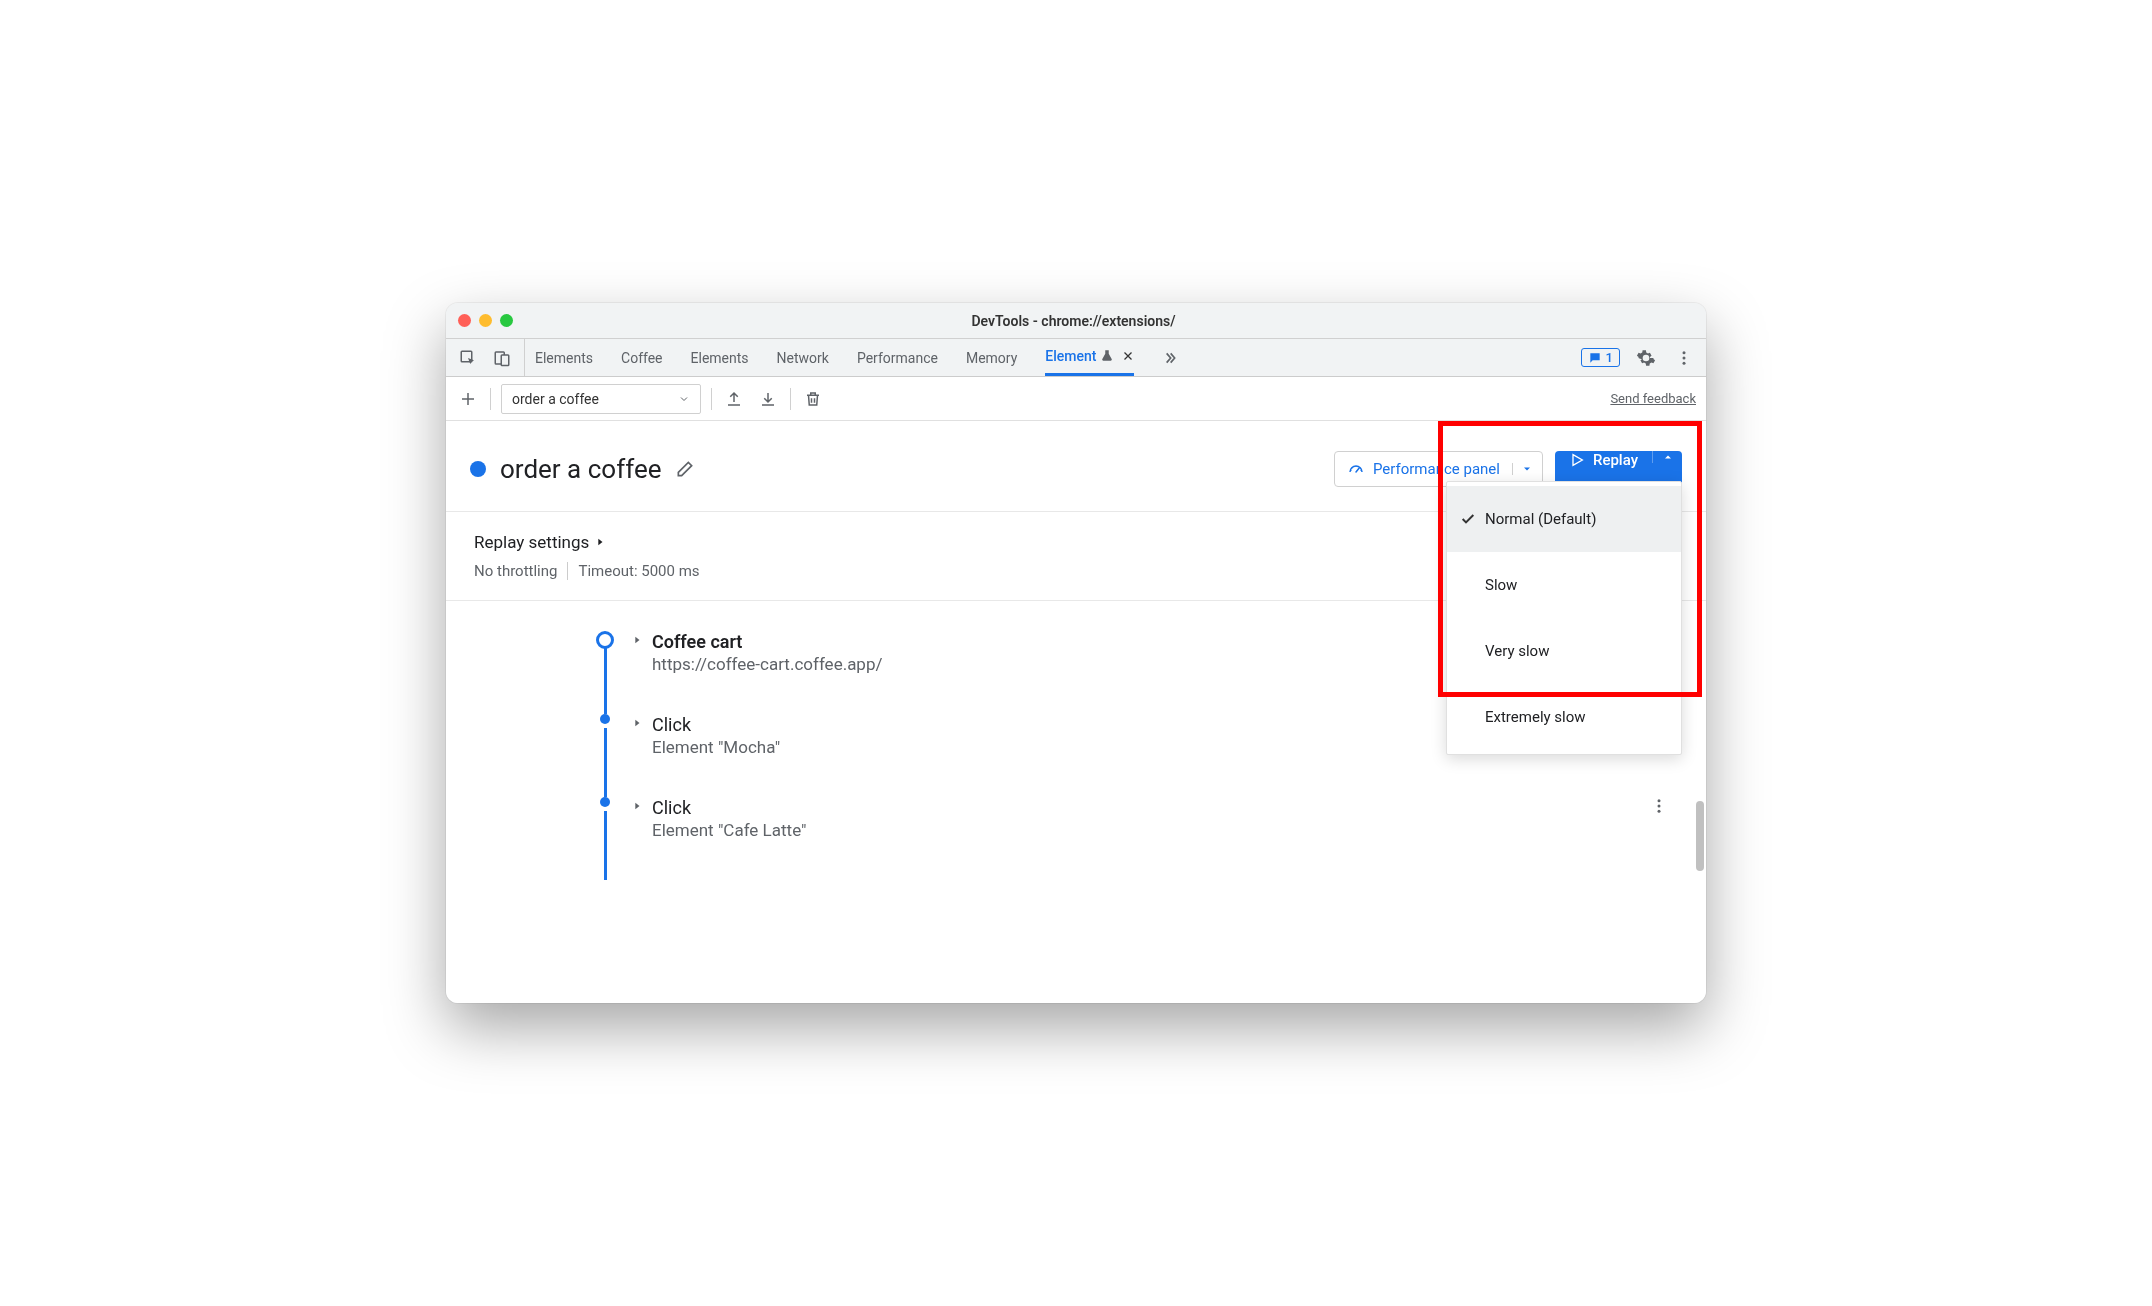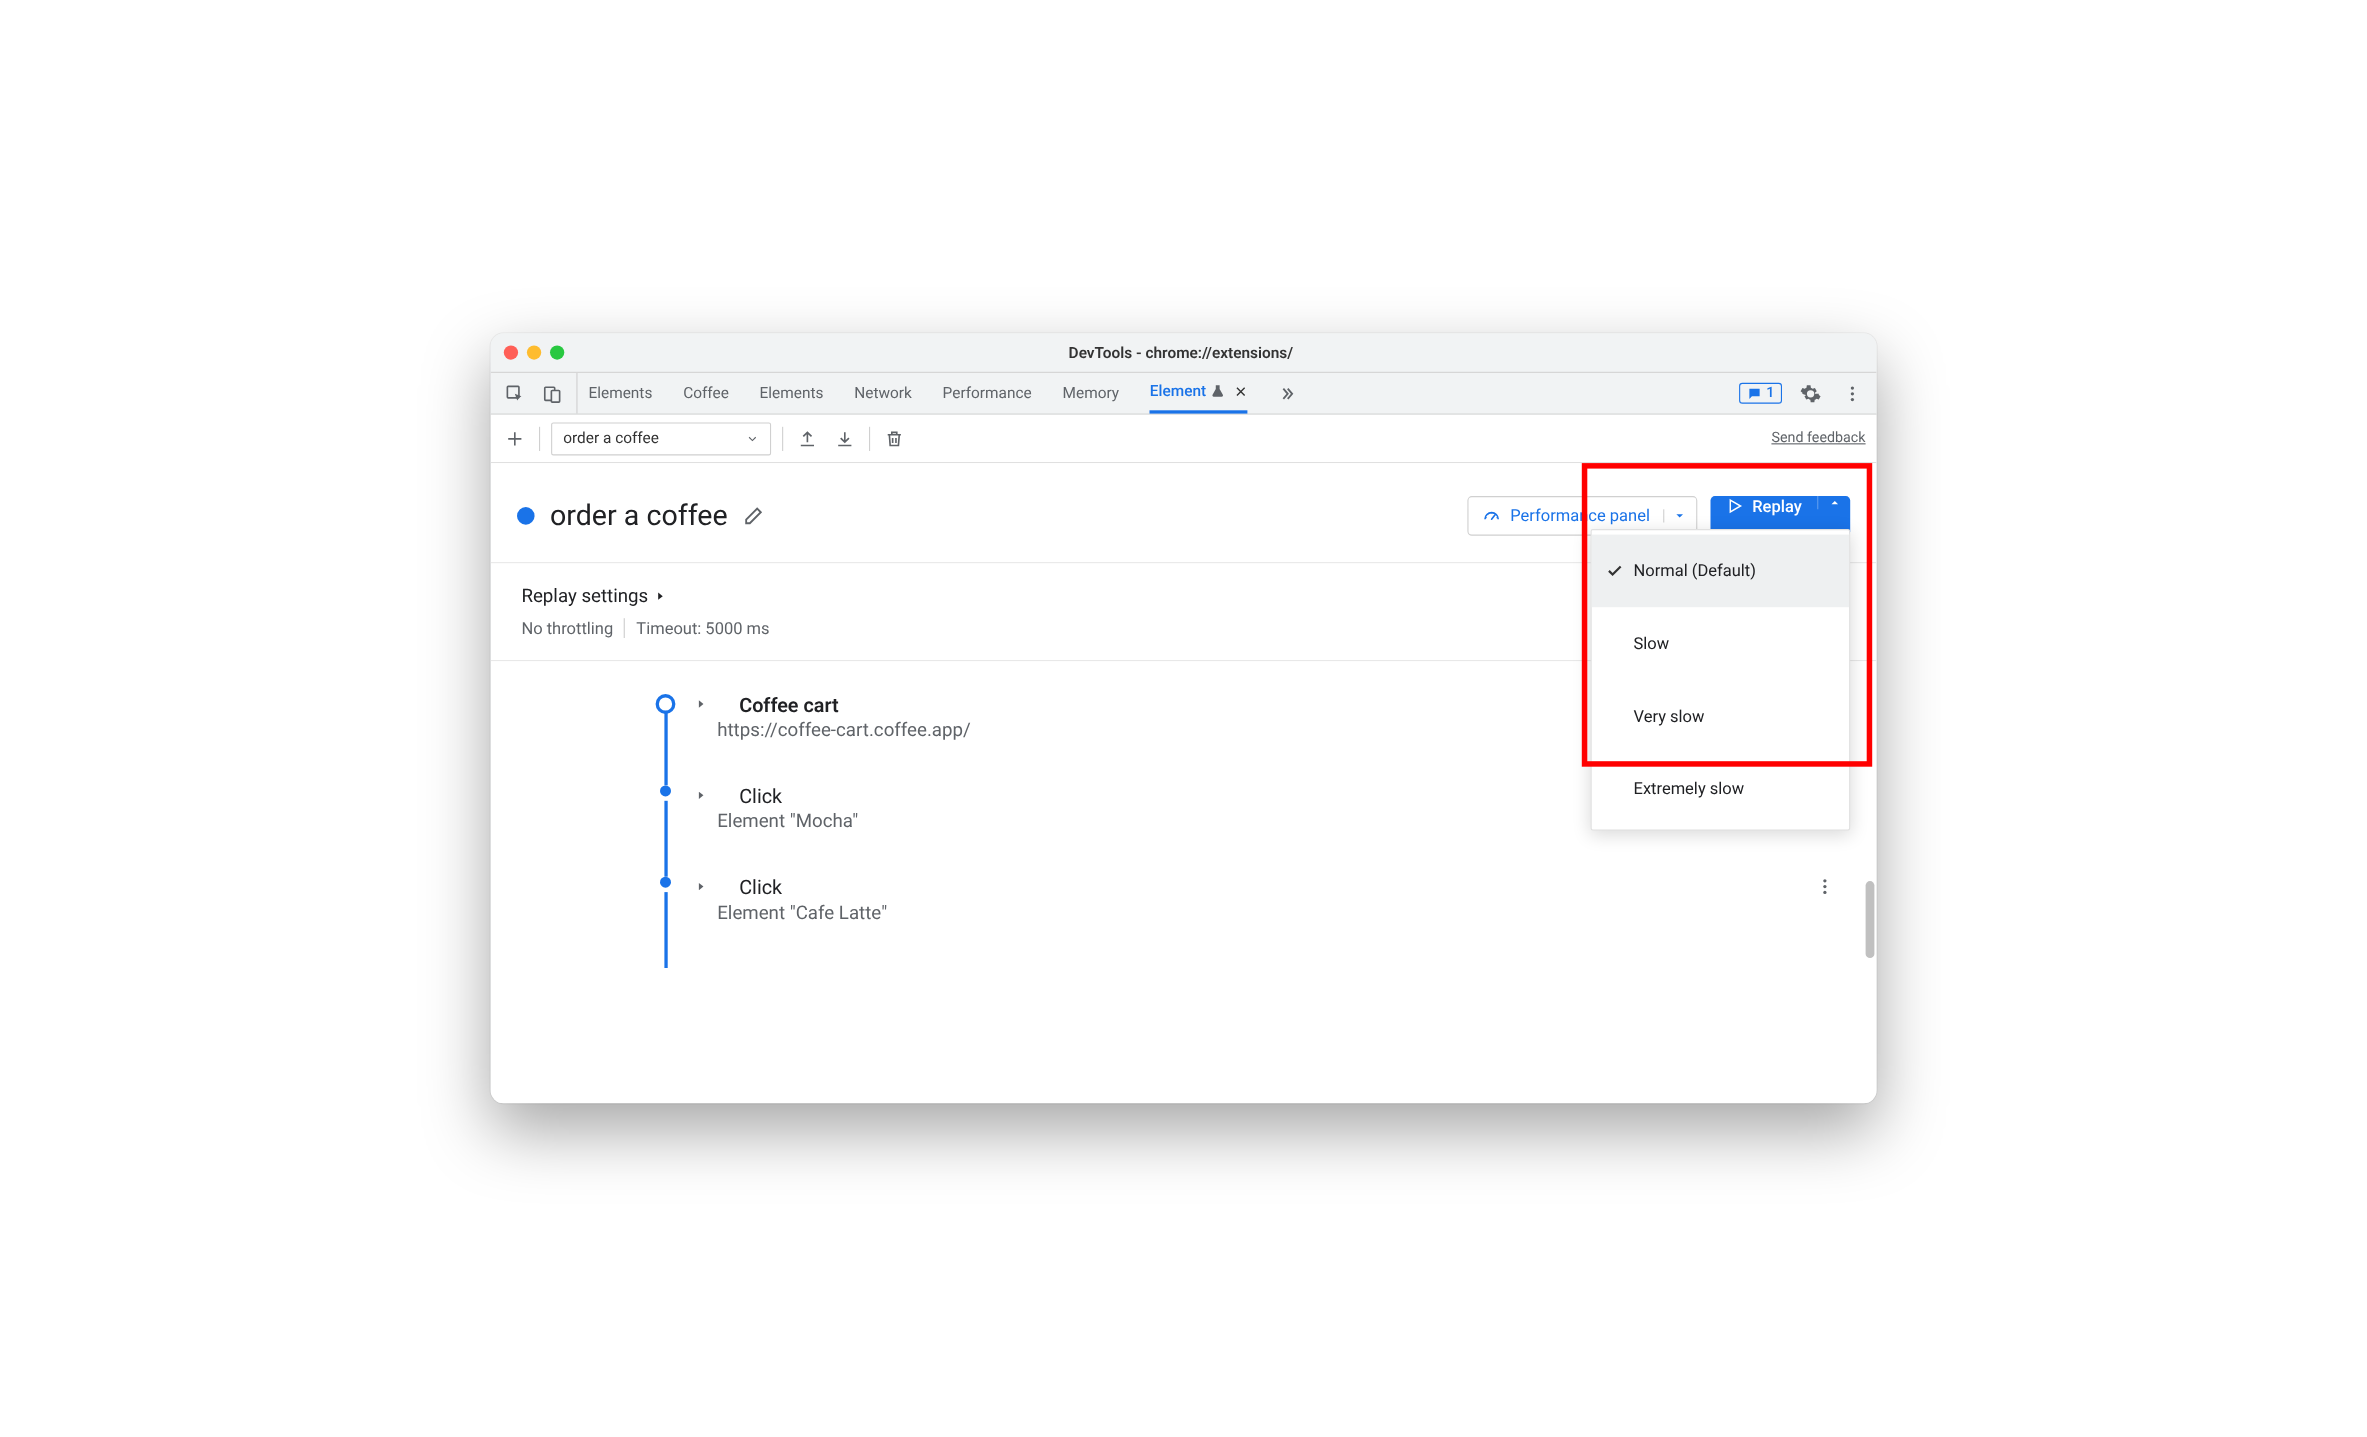--- a/index.html
+++ b/index.html
@@ -118,21 +118,21 @@
 
   
   .steps { padding: 30px 30px 30px 150px; position: relative;}
   .step { display: flex; gap: 18px; position: relative; padding-bottom: 40px;}
   .step-node { width: 18px; display: flex; flex-direction: column; align-items: center; position: relative;}
   .step-circle { width: 18px; height: 18px; border: 3px solid #1a73e8; border-radius: 50%; background: #fff; z-index:2;}
   .step-dot { width: 10px; height: 10px; background: #1a73e8; border-radius: 50%; z-index:2;}
   .step-line { position: absolute; top: 14px; bottom: -40px; width: 3px; background: #1a73e8; }
   .step-body { flex: 1; display: flex; align-items: flex-start; gap: 10px;}
   .step-caret { color: #5f6368; margin-top: 2px;}
-  .step-text .st-title { font-size: 18px; color: #202124; font-weight: 600; margin-left: 20px;}
+  .step-text .st-title { font-size: 18px; color: #202124; font-weight: 600;}
   .step-text .st-title.normal { font-weight: 400;}
   .step-text .st-sub { font-size: 17px; color: #5f6368; margin-top: 2px;}
   .step-menu { margin-left: auto; color: #5f6368; padding-right: 8px;}
 
   
   .dropdown {
     position: absolute;
     top: 60px; right: 24px;
     width: 236px;
     background: #fff;

